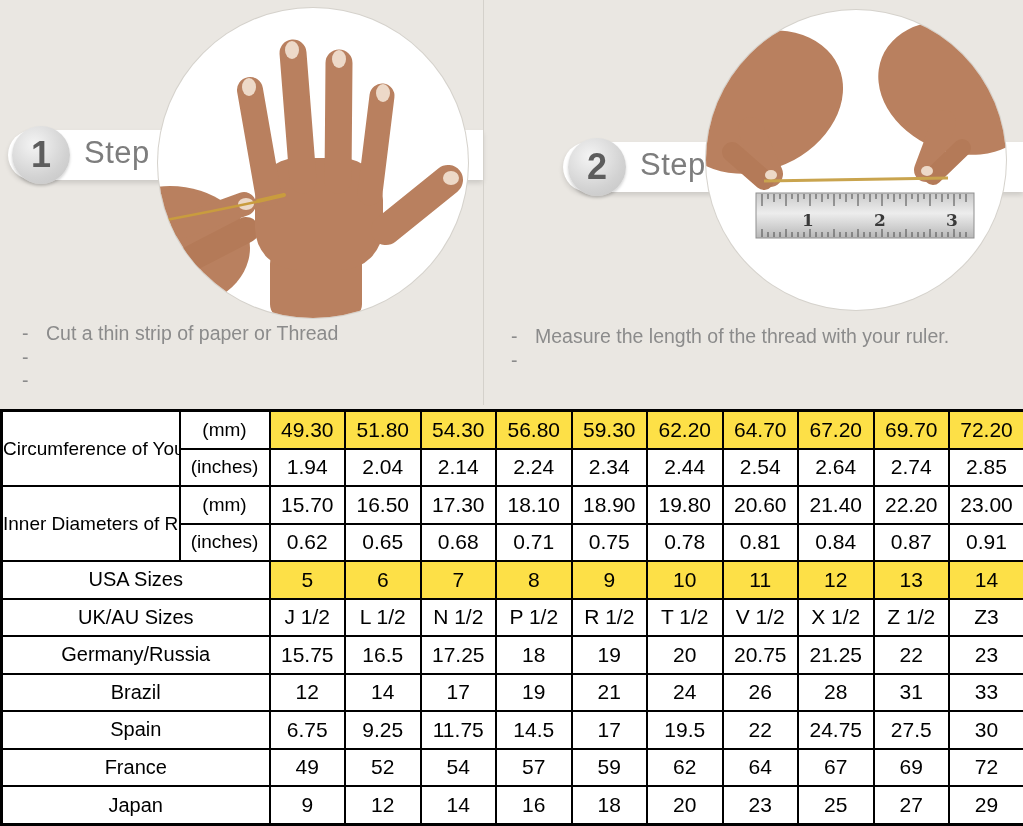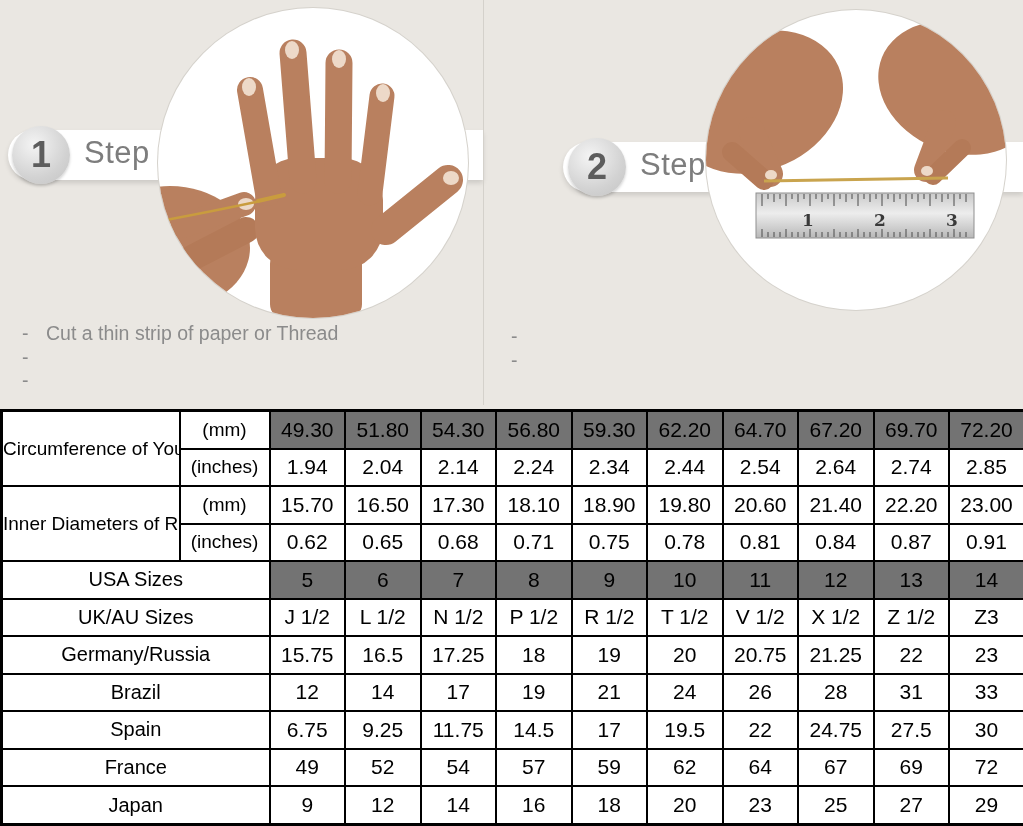--- a/index.html
+++ b/index.html
@@ -42,21 +42,21 @@
   table.sizes{
     position:absolute;left:0;top:409px;width:1023px;height:417px;
     border-collapse:collapse;background:#ffffff;table-layout:fixed;
     border:3px solid #000;color:#000;z-index:4;
   }
   table.sizes td{border:2px solid #000;padding:0;overflow:hidden;white-space:nowrap;}
   td.lbl{font-size:20px;text-align:center;padding-left:10px;}
   td.grouplbl{font-size:19px;text-align:center;padding-left:0;white-space:normal;line-height:1.25;}
   td.unit{font-size:19px;text-align:center;padding-left:7px;}
   td.val{font-size:21px;text-align:center;}
-  td.shaded{background:#737373;}
+  td.shaded{background:#fde047;}
 </style>
 </head>
 <body>
 
 <div class="top">
   <div class="divider"></div>
 
   <div class="ribbon ribbon1"></div>
   <div class="ribbon ribbon2"></div>
 
@@ -147,20 +147,21 @@
     <div class="line">
       <span class="dash">-</span>
     </div>
     <div class="line">
       <span class="dash">-</span>
     </div>
   </div>
   <div class="instr i2">
     <div class="line">
       <span class="dash">-</span>
+      <span>Measure the length of the thread with your ruler.</span>
     </div>
     <div class="line">
       <span class="dash">-</span>
     </div>
   </div>
 </div>
 
 <table class="sizes">
   <colgroup>
     <col style="width:178px">

